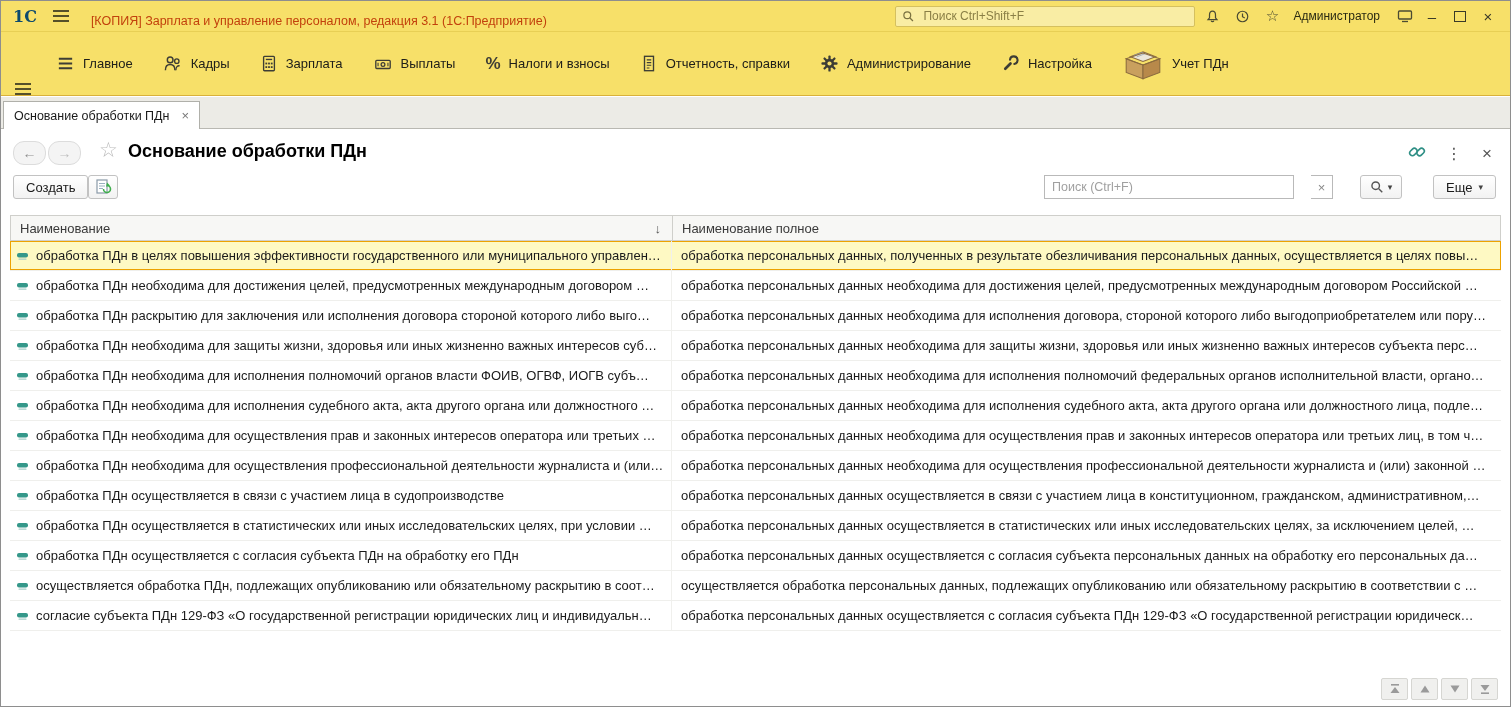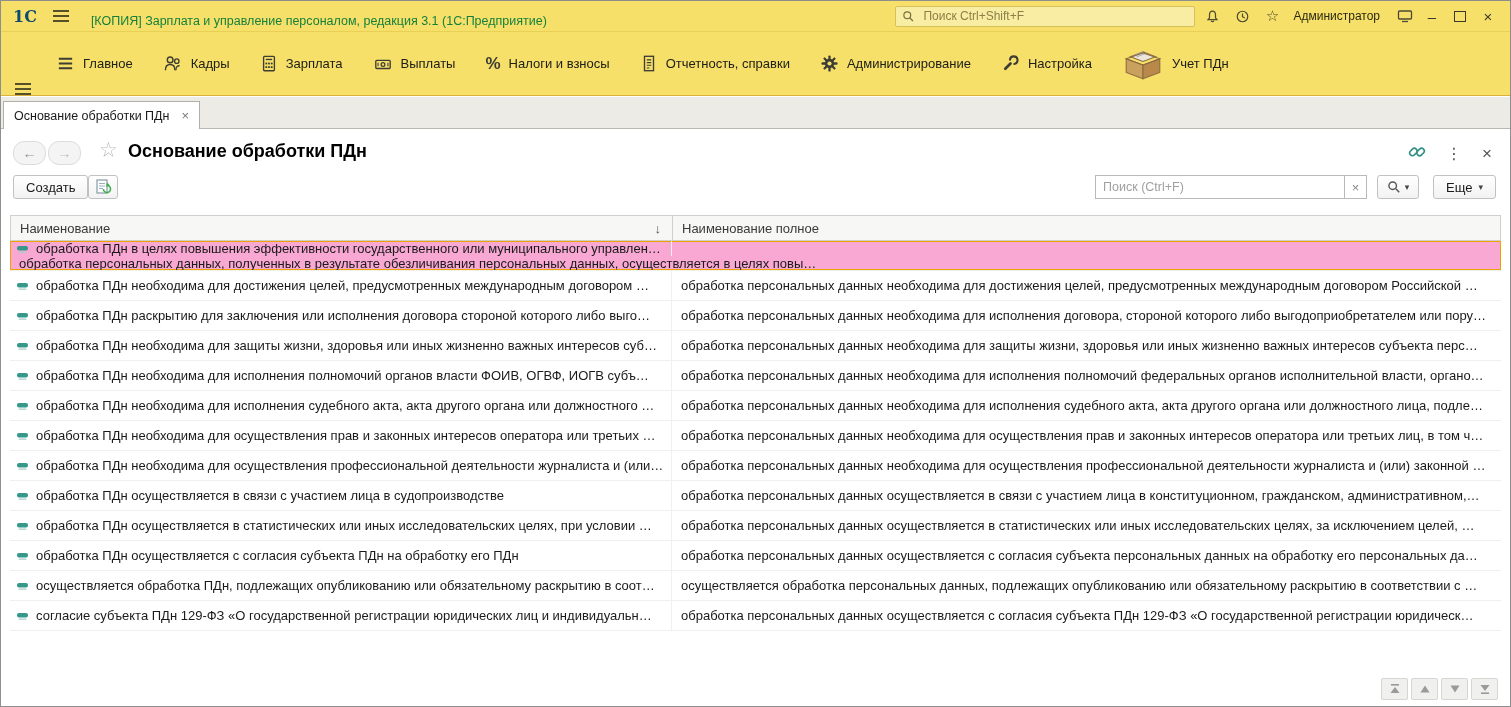--- a/index.html
+++ b/index.html
@@ -5,21 +5,21 @@
   html,body{margin:0;padding:0;}
   body{font-family:"Liberation Sans","DejaVu Sans",sans-serif;font-size:13px;color:#1a1a1a;}
   .window{position:relative;width:1511px;height:707px;background:#fff;overflow:hidden;border:1px solid #8e8e8e;box-sizing:border-box;}
 
   
   .titlebar{position:absolute;left:0;top:0;width:100%;height:30px;background:#f7e069;display:flex;align-items:center;box-sizing:border-box;padding:0 8px;}
   .logo{color:#0c4a6e;font-weight:700;font-size:16px;margin-left:4px;font-family:"DejaVu Serif",serif;}
   .menu-bars{width:16px;height:12px;margin-left:16px;position:relative;cursor:pointer;}
   .menu-bars i{position:absolute;left:0;width:16px;height:2px;background:#55502a;}
   .menu-bars i:nth-child(1){top:0}.menu-bars i:nth-child(2){top:5px}.menu-bars i:nth-child(3){top:10px}
-  .app-title{margin-left:22px;font-size:12.5px;color:#15803d;white-space:nowrap;margin-top:9px;}
+  .app-title{margin-left:22px;font-size:12.5px;color:#c2410c;white-space:nowrap;margin-top:9px;}
   .tb-search{margin-left:auto;display:flex;align-items:center;width:300px;height:21px;background:#f9eda4;border:1px solid #d5c05e;border-radius:2px;padding:0 6px;gap:6px;box-sizing:border-box;}
   .tb-search input{flex:1;border:none;background:transparent;font:inherit;font-size:12px;color:#55502a;outline:none;}
   .tb-search input::placeholder{color:#8a7f46;}
   .tb-icon{width:26px;height:22px;display:flex;align-items:center;justify-content:center;margin-left:4px;cursor:pointer;}
   .tb-star{font-size:15px;color:#4b4b33;}
   .user-name{margin:0 8px;font-size:12px;color:#2a2a12;}
   .winbtn{width:28px;height:24px;display:flex;align-items:center;justify-content:center;font-size:15px;color:#3a3a28;cursor:pointer;}
   .maxbox{width:10px;height:9px;border:1.5px solid #3a3a28;display:inline-block;}
 
   
@@ -41,36 +41,36 @@
   .nav-fwd{left:47px;color:#bdbdbd;}
   .fav-star{position:absolute;left:98px;top:9px;font-size:21px;color:#bcbcbc;cursor:pointer;}
   .page-title{position:absolute;left:127px;top:12px;font-size:18px;font-weight:700;color:#000;}
   .head-icons{position:absolute;right:18px;top:14px;display:flex;gap:20px;align-items:center;}
   .dots{font-size:16px;color:#555;cursor:pointer;line-height:1;}
   .hclose{font-size:17px;color:#555;cursor:pointer;line-height:1;}
 
   .btn{height:24px;border:1px solid #c2c2c2;background:linear-gradient(#ffffff,#f2f2f2);border-radius:3px;display:flex;align-items:center;padding:0 12px;font-size:13px;color:#1a1a1a;cursor:pointer;box-sizing:border-box;}
   .icon-btn{width:30px;padding:0;justify-content:center;}
   .tb-left{position:absolute;left:12px;top:46px;display:flex;gap:0;}
-  .tb-right{position:absolute;right:14px;top:46px;display:flex;align-items:center;}
+  .tb-right{position:absolute;right:14px;top:46px;display:flex;align-items:center;gap:17px;}
   .search-input{width:250px;height:24px;border:1px solid #b9b9b9;padding:0 7px;font:inherit;font-size:12.5px;color:#333;box-sizing:border-box;outline:none;}
   .search-input::placeholder{color:#a0a0a0;}
   .clear-btn{width:22px;height:24px;border:1px solid #b9b9b9;border-left:none;background:#fff;color:#888;display:flex;align-items:center;justify-content:center;cursor:pointer;box-sizing:border-box;}
   .find-btn{margin-left:10px;width:42px;gap:4px;justify-content:center;padding:0;}
   .more-btn{margin-left:14px;gap:6px;}
   .arr{font-size:9px;color:#444;}
 
   
   .thead{position:absolute;left:9px;right:9px;top:86px;height:26px;background:#f7f7f5;border:1px solid #cfcfcb;display:flex;align-items:center;color:#3a3a3a;box-sizing:border-box;}
   .th1{width:662px;display:flex;align-items:center;padding:0 9px;height:100%;border-right:1px solid #cfcfcb;box-sizing:border-box;}
   .sort{margin-left:auto;color:#555;font-size:13px;padding-right:2px;}
   .th2{flex:1;padding:0 9px;}
   .tbody{position:absolute;left:9px;right:9px;top:112px;}
   .trow{display:flex;height:29px;border-bottom:1px solid #efefec;align-items:stretch;cursor:pointer;}
-  .trow.selected{background:#f9a8d4;box-shadow:inset 0 0 0 1px #eda200;flex-direction:column;}
+  .trow.selected{background:#fef9c3;box-shadow:inset 0 0 0 1px #eda200;}
   .td1{width:662px;display:flex;align-items:center;border-right:1px solid #f0f0ed;padding:0 6px;overflow:hidden;white-space:nowrap;box-sizing:border-box;gap:7px;}
   .td2{flex:1;display:flex;align-items:center;padding:0 9px;overflow:hidden;white-space:nowrap;}
   .ctext{overflow:hidden;white-space:nowrap;}
   .row-icon{flex:0 0 13px;height:13px;display:flex;align-items:center;}
 
   
   .pager{position:absolute;right:12px;bottom:8px;display:flex;gap:3px;}
   .pg-btn{width:25px;height:20px;background:#f0f0ee;border:1px solid #d6d6d2;border-radius:2px;display:flex;align-items:center;justify-content:center;cursor:pointer;}
 </style>
 </head>

